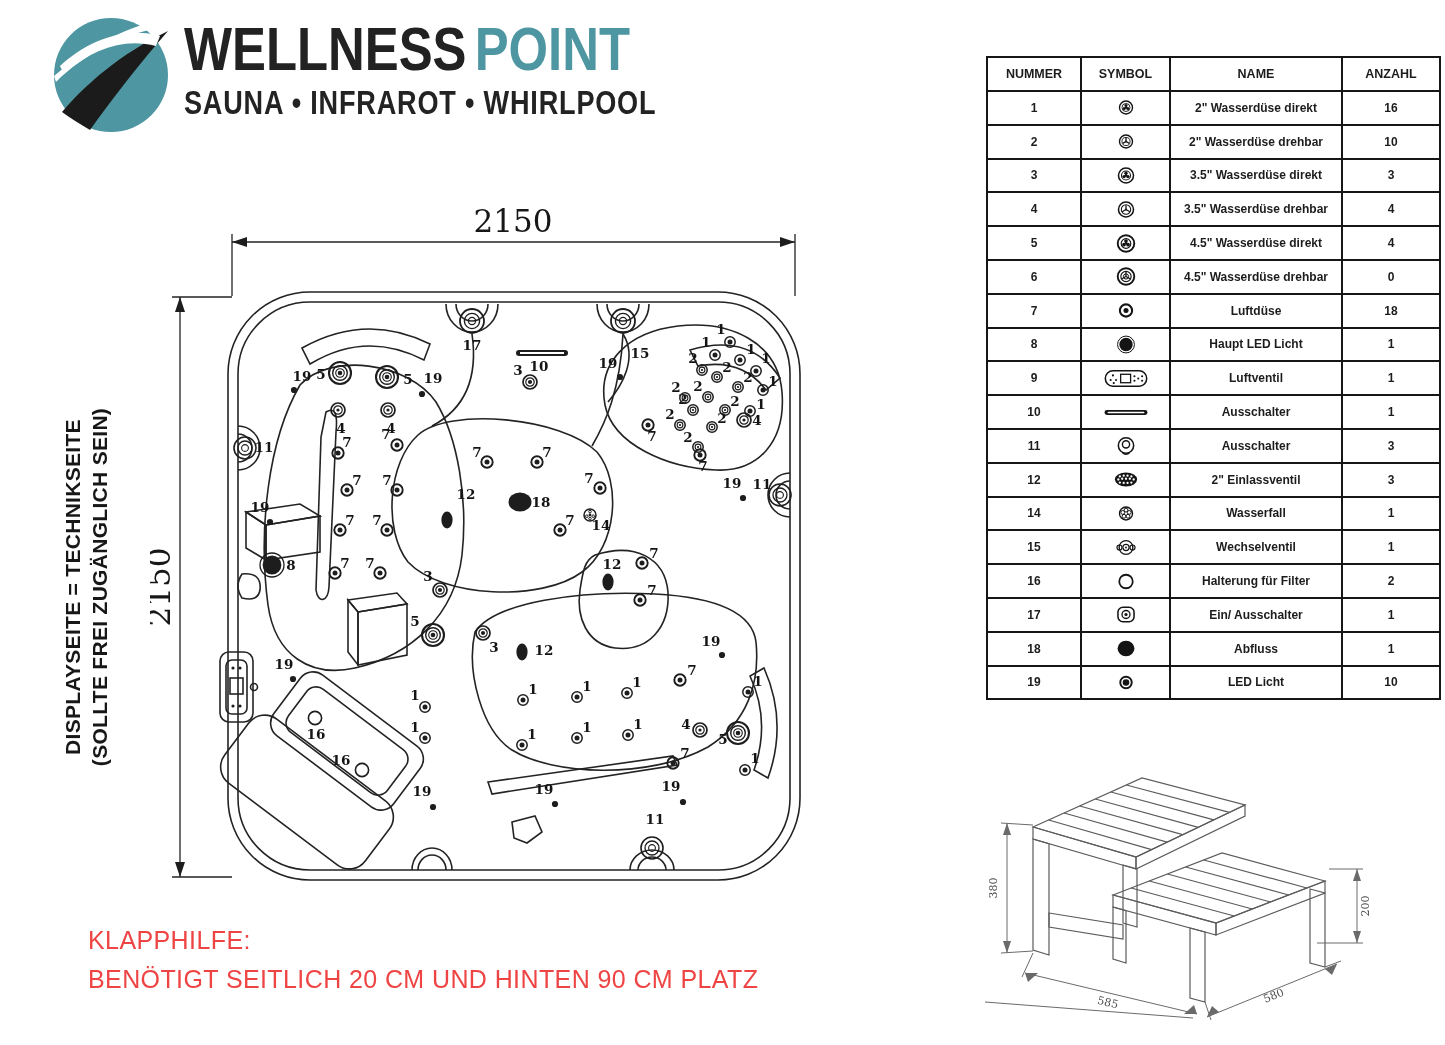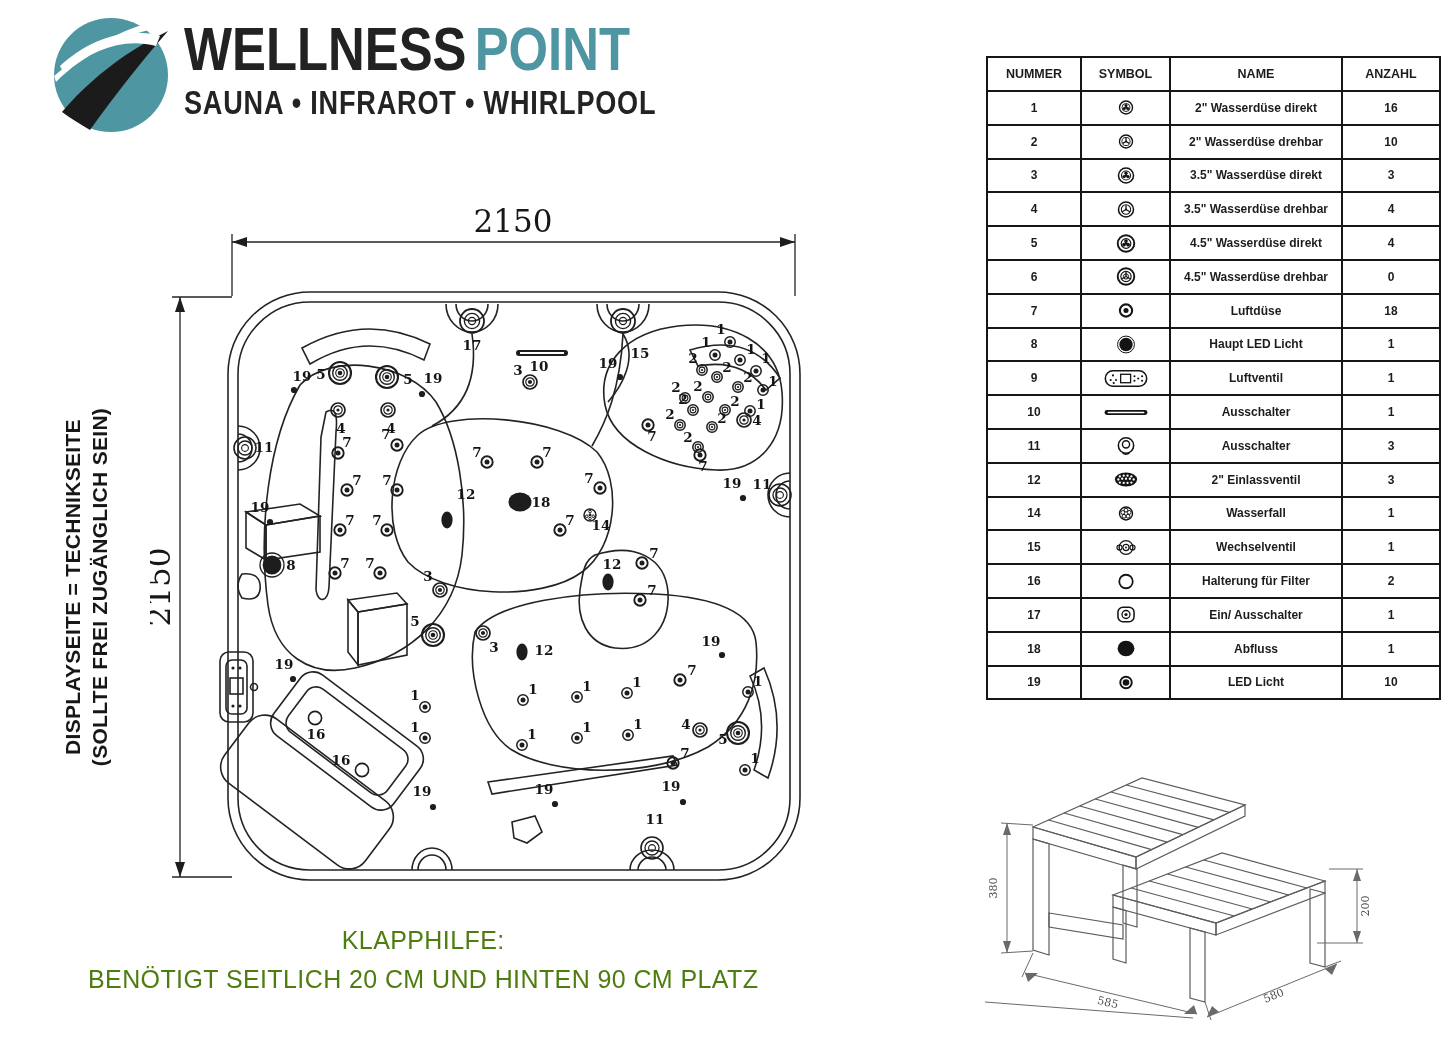--- a/index.html
+++ b/index.html
@@ -10,21 +10,21 @@
   .logo-mark{width:118px;height:118px;}
   .logo-text{margin-left:14px;transform:scaleX(.82);transform-origin:left top;white-space:nowrap;}
   .brand-line{font-size:62px;font-weight:800;letter-spacing:0px;line-height:66px;color:#222;}
   .brand-teal{color:#4e96a1;margin-left:10px;}
   .brand-sub{font-size:33px;font-weight:700;letter-spacing:1px;color:#232323;margin-top:2px;}
   
   .sidenote{position:absolute;left:-131px;top:557px;width:440px;height:60px;
             transform:rotate(-90deg);text-align:center;font-weight:700;font-size:21px;
             line-height:27px;color:#171717;letter-spacing:.3px;}
   
-  .klapp{position:absolute;left:88px;top:926px;font-size:25px;color:#4d7c0f;letter-spacing:.4px;text-align:center;}
+  .klapp{position:absolute;left:88px;top:926px;font-size:25px;color:#ef4444;letter-spacing:.4px;}
   .klapp div{margin-bottom:10px;}
   
   .parts{position:absolute;left:986px;top:56px;width:453px;border-collapse:collapse;
          table-layout:fixed;border-radius:8px;}
   .parts th,.parts td{border:2px solid #161616;text-align:center;font-weight:700;
          font-size:12px;padding:0;height:31.8px;overflow:hidden;}
   .parts th{height:32px;font-size:12.5px;}
   .parts col.c1{width:94px}.parts col.c2{width:89px}.parts col.c3{width:172px}.parts col.c4{width:98px}
   .symsvg{width:46px;height:27px;vertical-align:middle;}
   

